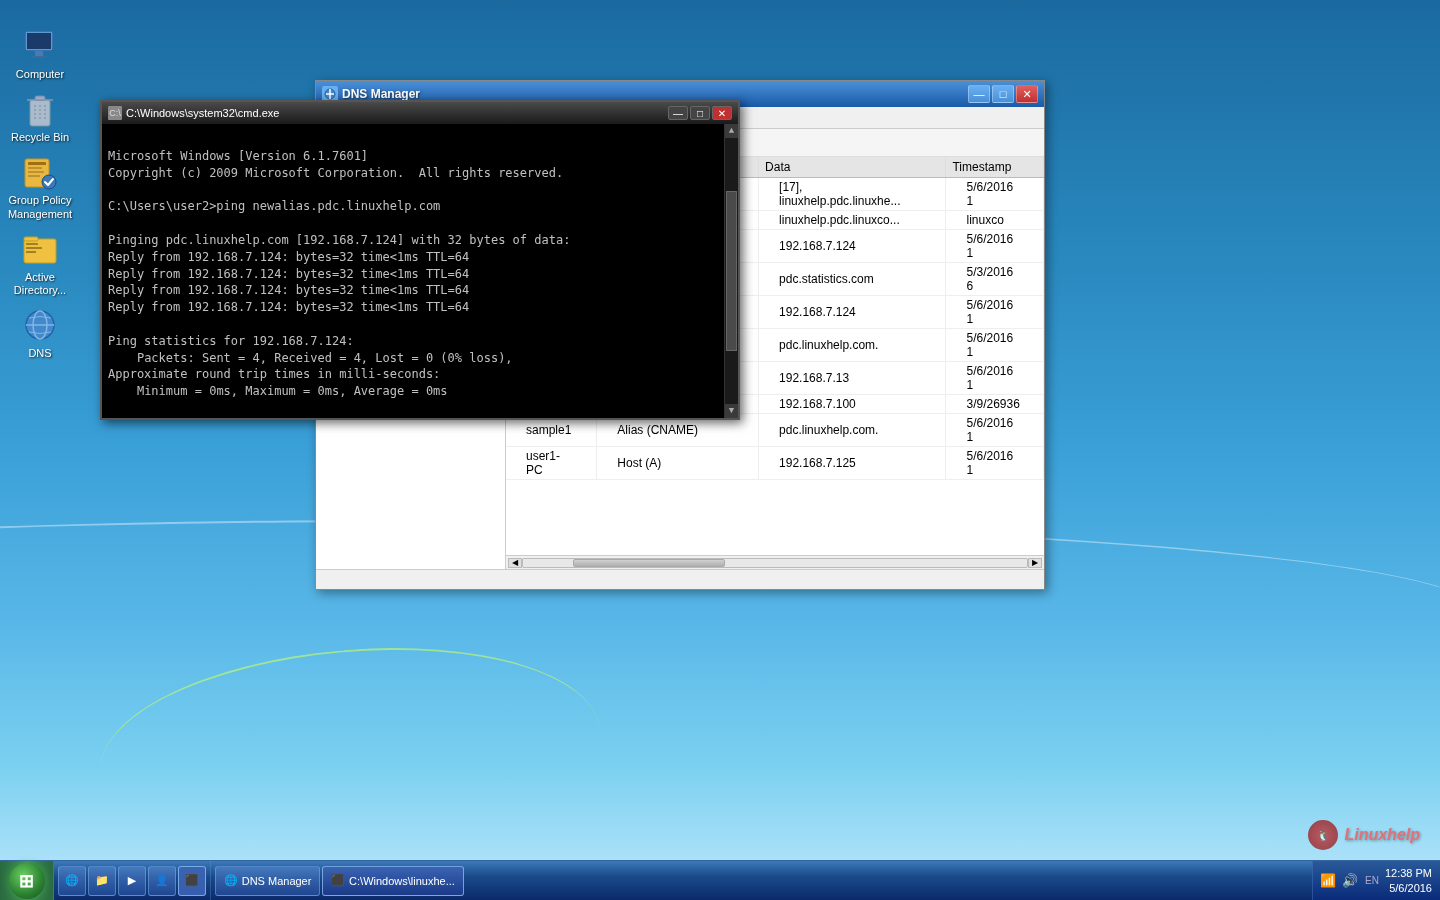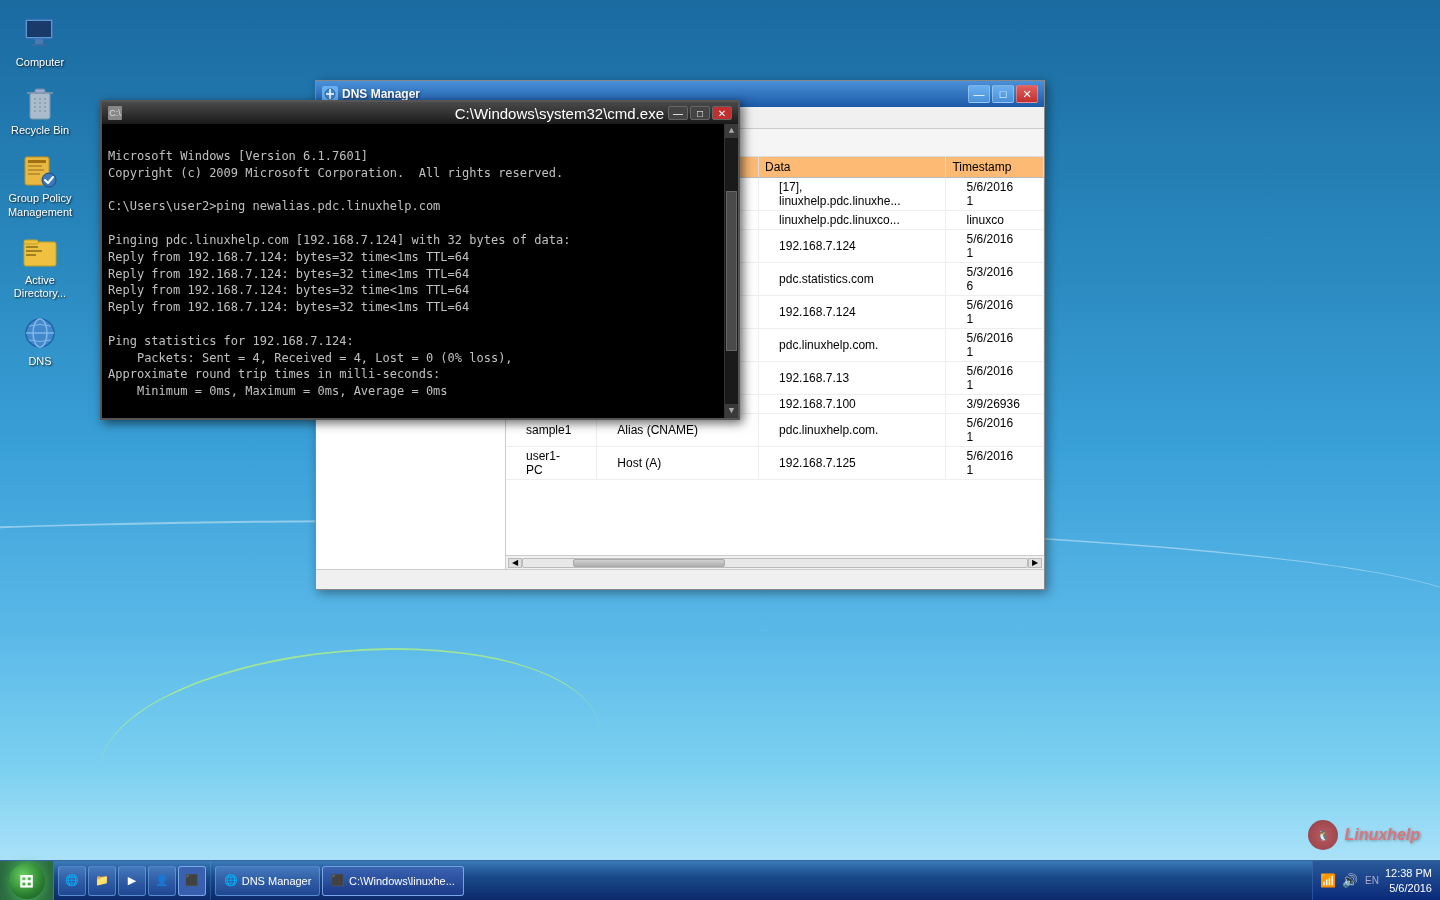--- a/index.html
+++ b/index.html
@@ -45,22 +45,21 @@
 
     
     .desktop-icons {
       position: absolute;
       left: 0;
       top: 0;
       width: 80px;
       display: flex;
       flex-direction: column;
       align-items: center;
-      padding-top: 10px;
-      gap: 5px;
+      padding-top: 22px;
       justify-content: flex-end;
     }
 
     .desktop-icon {
       display: flex;
       flex-direction: column;
       align-items: center;
       width: 75px;
       padding: 4px;
       cursor: pointer;
@@ -302,21 +301,21 @@
       overflow-y: auto;
       background: white;
     }
 
     table {
       width: 100%;
       border-collapse: collapse;
       font-size: 12px;
     }
     thead th {
-      background: #fdba74;
+      background: #e5e5e5;
       border-bottom: 1px solid #bbb;
       border-right: 1px solid #ddd;
       padding: 3px 6px;
       text-align: left;
       font-weight: normal;
       position: sticky;
       top: 0;
     }
     tbody td {
       padding: 2px 20px;
@@ -387,23 +386,22 @@
     .cmd-title-icon {
       width: 14px; height: 14px;
       background: #888;
       border-radius: 1px;
       font-size: 9px;
       color: #ddd;
       display: flex; align-items: center; justify-content: center;
     }
     .cmd-title-text {
       color: white;
-      font-size: 15px;
-      flex: 1;
-      text-align: right;
+      font-size: 11px;
+      flex: 1;
     }
     .cmd-controls {
       display: flex; gap: 2px;
     }
     .cmd-btn {
       width: 20px; height: 14px;
       border: 1px solid #666;
       border-radius: 2px;
       cursor: pointer;
       display: flex; align-items: center; justify-content: center;

